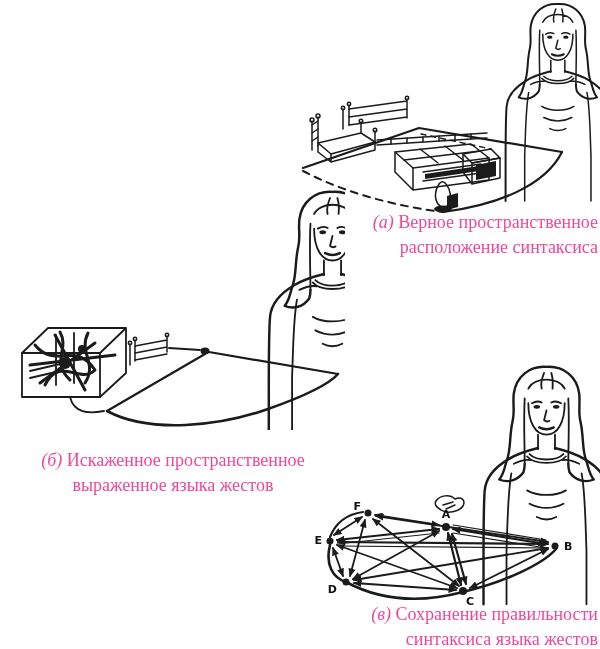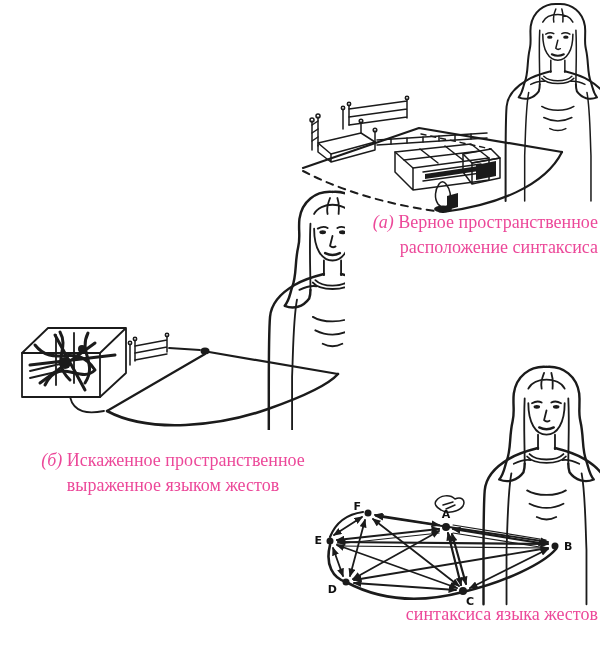--- a/index.html
+++ b/index.html
@@ -196,20 +196,21 @@
     </g>
   </svg>
 
   <div class="cap cap-a">
     <span class="line"><i class="m">(а)</i>&nbsp;<span>Верное пространственное</span></span>
     <span class="line"><span>расположение синтаксиса</span></span>
   </div>
 
   <div class="cap cap-b">
     <span class="line"><i class="m">(б)</i>&nbsp;<span>Искаженное пространственное</span></span>
-    <span class="line"><span>выраженное языком жестов</span></span>
+    <span class="line"><span>выраженное языка жестов</span></span>
   </div>
 
   <div class="cap cap-v">
+    <span class="line"><i class="m">(в)</i>&nbsp;<span>Сохранение правильности</span></span>
     <span class="line"><span>синтаксиса языка жестов</span></span>
   </div>
 
 </div>
 
 </body></html>

